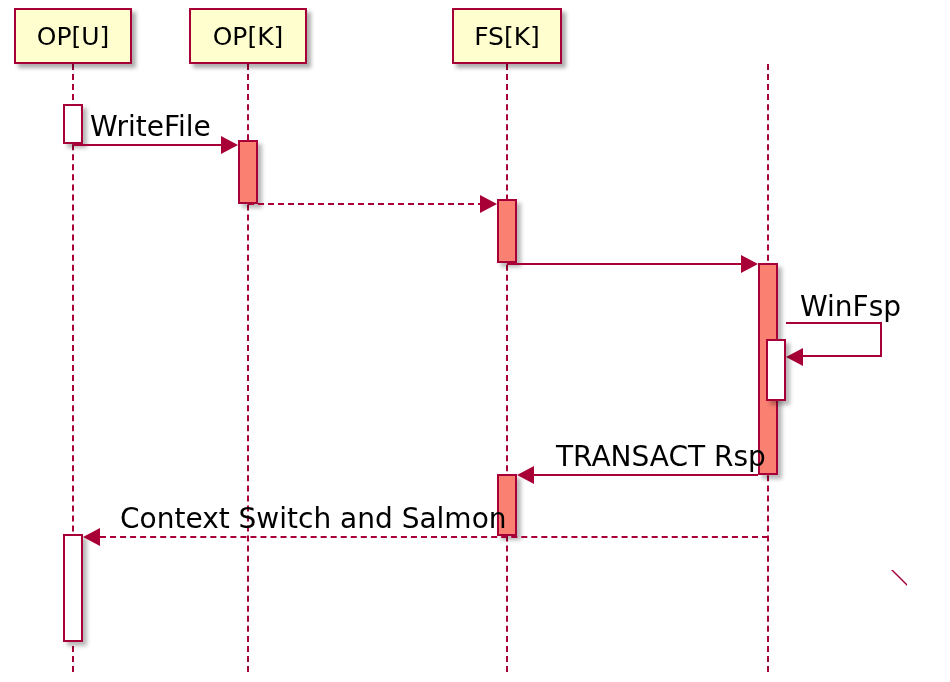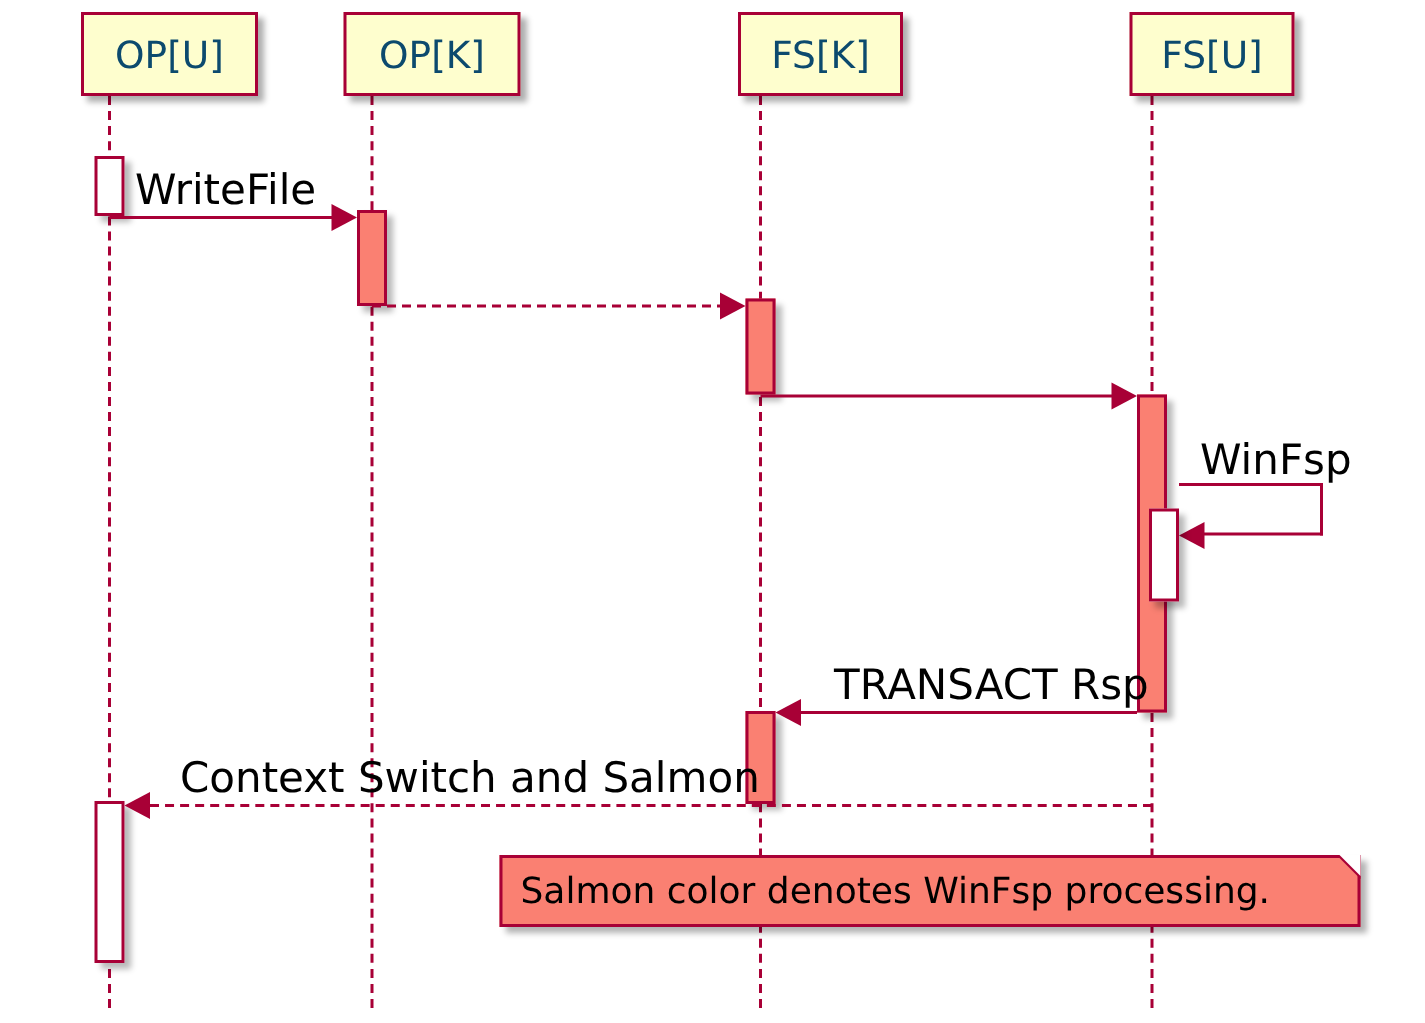--- a/index.html
+++ b/index.html
@@ -22,25 +22,24 @@
   
   .participant {
     position: absolute;
     box-sizing: border-box;
     background: #FEFECE;
     border: 2px solid #A80036;
     box-shadow: 4px 4px 4px rgba(0,0,0,0.32);
     display: flex;
     align-items: center;
     justify-content: center;
-    color: #0c4a6e;
+    color: #000000;
     font-size: 25px;
     line-height: 1;
     letter-spacing: 0px;
-    margin-left: 40px;
   }
 
   
   .lifeline {
     position: absolute;
     width: 0;
     border-left: 2px dashed #A80036;
   }
 
   
@@ -139,23 +138,20 @@
 
   <div class="participant" style="left:14px; top:8px; width:118px; height:56px;">
     <span>OP[U]</span>
   </div>
   <div class="participant" style="left:452px; top:8px; width:110px; height:56px;">
     <span>FS[K]</span>
   </div>
   <div class="participant" style="left:189px; top:8px; width:118px; height:56px;">
     <span>OP[K]</span>
   </div>
-  <div class="participant" style="left:713px; top:8px; width:110px; height:56px;">
-    <span>FS[U]</span>
-  </div>
 
   <div class="activation white" style="left:63px; top:104px; height:40px;"></div>
   <div class="activation salmon" style="left:238px; top:140px; height:64px;"></div>
   <div class="activation salmon" style="left:497px; top:199px; height:64px;"></div>
   <div class="activation salmon" style="left:758px; top:263px; height:212px;"></div>
   <div class="activation white" style="left:766px; top:339px; height:62px; z-index:5;"></div>
   <div class="activation salmon" style="left:497px; top:474px; height:62px;"></div>
   <div class="activation white" style="left:63px; top:534px; height:108px;"></div>
 
   <div class="msg-label" style="left:90px; top:113px;">WriteFile</div>
@@ -175,19 +171,16 @@
   <div class="arrowhead left" style="left:786px; top:348px;"></div>
 
   <div class="msg-label" style="left:556px; top:443px;">TRANSACT Rsp</div>
   <div class="msg-line" style="left:534px; top:474px; width:224px;"></div>
   <div class="arrowhead left" style="left:517px; top:466px;"></div>
 
   <div class="msg-label" style="left:120px; top:505px;">Context Switch and Salmon</div>
   <div class="msg-line dotted" style="left:100px; top:536px; width:668px;"></div>
   <div class="arrowhead left" style="left:83px; top:528px;"></div>
 
-  <div class="note" style="left:333px; top:570px; width:574px; height:48px;">
-    <span>Salmon color denotes WinFsp processing.</span>
-  </div>
   <div class="note-fold-edge" style="left:891px; top:570px;"></div>
   <div class="note-fold" style="left:893px; top:570px;"></div>
 
 </div>
 
 </body></html>

